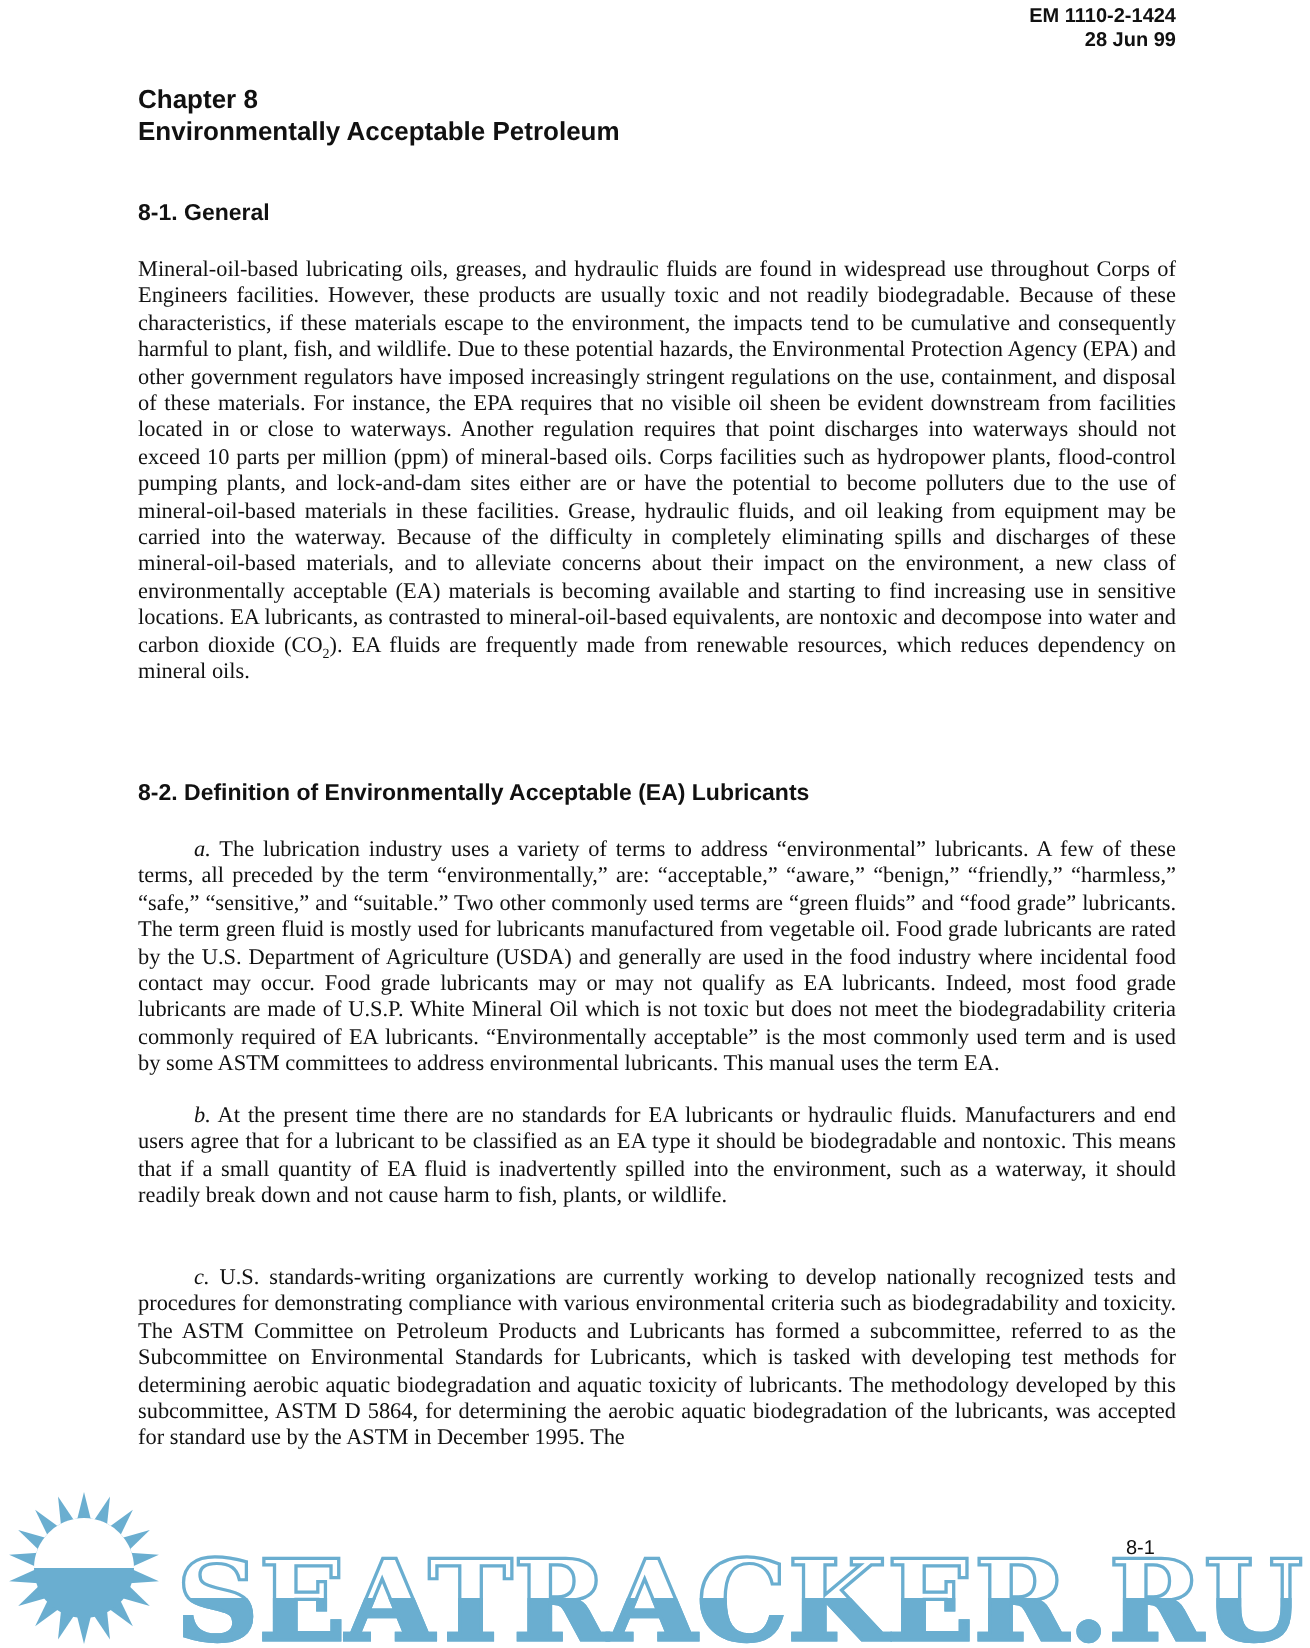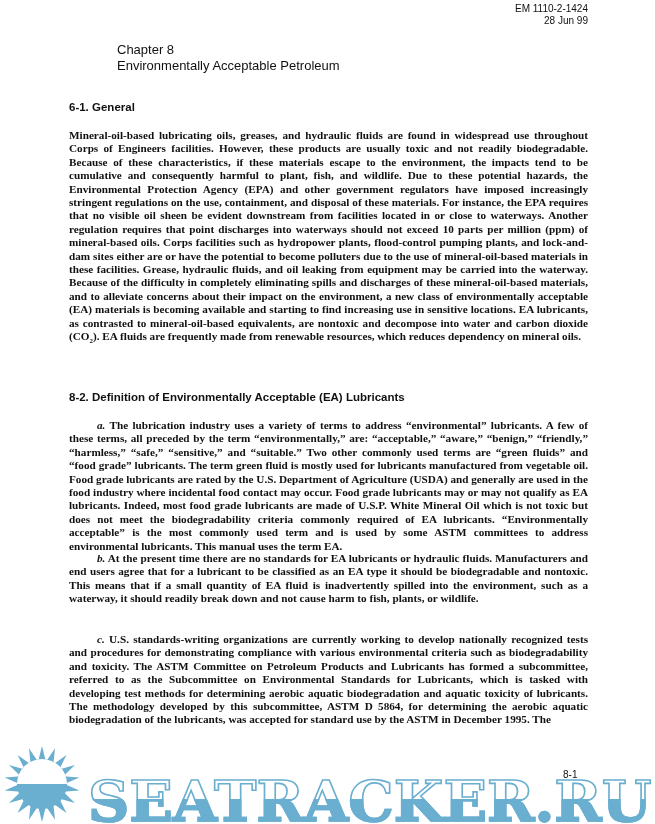--- a/index.html
+++ b/index.html
@@ -4,37 +4,37 @@
   <style>
     html, body { margin: 0; padding: 0; }
     body {
       width: 655px; height: 824px; overflow: hidden;
       background: #ffffff; position: relative;
       font-family: "Liberation Serif", serif; color: #111;
     }
     .page { position: absolute; left: 0; top: 0; width: 655px; height: 824px; }
     .hdr {
       position: absolute; right: 67px; top: 3px; text-align: right;
-      font-family: "Liberation Sans", sans-serif; font-weight: normal;
+      font-family: "Liberation Sans", sans-serif; font-weight: bold;
       font-size: 10px; line-height: 12px; color: #111;
     }
     .chapter {
       position: absolute; left: 69px; top: 42px;
-      font-family: "Liberation Sans", sans-serif; font-weight: normal;
-      font-size: 13px; line-height: 16px; color: #111; margin-left: 48px;
+      font-family: "Liberation Sans", sans-serif; font-weight: bold;
+      font-size: 13px; line-height: 16px; color: #111;
     }
     .h2 {
       position: absolute; left: 69px;
       font-family: "Liberation Sans", sans-serif; font-weight: bold;
       font-size: 11.5px; line-height: 14px; color: #111;
     }
     .para {
       position: absolute; left: 69px; width: 519px;
       font-size: 11.2px; line-height: 13.4px; text-align: justify;
-      color: #111; margin: 0; font-weight: bold;
+      color: #111; margin: 0;
     }
     .para .lbl { font-style: italic; }
     .indent { text-indent: 28px; }
     sub { font-size: 7px; line-height: 0; }
     .pnum {
       position: absolute; left: 563px; top: 769px;
       font-family: "Liberation Sans", sans-serif; font-weight: normal;
       font-size: 10px; color: #111; z-index: 3;
     }
     .wm {
@@ -61,21 +61,21 @@
   <div class="hdr">
     <div>EM 1110-2-1424</div>
     <div>28 Jun 99</div>
   </div>
 
   <div class="chapter">
     <div>Chapter 8</div>
     <div>Environmentally Acceptable Petroleum</div>
   </div>
 
-  <div class="h2" style="top:100px;">6-1.  General</div>
+  <div class="h2" style="top:100px;">8-1.  General</div>
 
   <p class="para" style="top:129px;"><span>Mineral-oil-based lubricating oils, greases, and hydraulic fluids are found in widespread use throughout Corps of Engineers facilities.  However, these products are usually toxic and not readily biodegradable.  Because of these characteristics, if these materials escape to the environment, the impacts  tend to be cumulative and consequently harmful to plant, fish, and wildlife.  Due to these potential hazards, the Environmental Protection Agency (EPA) and other government regulators have imposed increasingly stringent regulations on the use, containment, and disposal of these materials.  For instance, the EPA requires that no visible oil sheen be evident downstream from facilities located in or close to waterways.  Another regulation requires that point discharges into waterways should not exceed 10 parts per million (ppm) of mineral-based oils.  Corps facilities such as hydropower plants, flood-control pumping plants, and lock-and-dam sites either are or have the potential to become polluters due to the use of mineral-oil-based materials in these facilities.  Grease, hydraulic fluids, and oil leaking from equipment may be carried into the waterway.  Because of the difficulty in completely eliminating spills and discharges of these mineral-oil-based materials, and to alleviate concerns about their impact on the environment, a new class of environmentally acceptable (EA) materials is becoming available and starting to find increasing use in sensitive locations.  EA lubricants, as contrasted to mineral-oil-based equivalents, are nontoxic and decompose into water and carbon dioxide (CO</span><sub>2</sub><span>).  EA fluids are frequently made from renewable resources, which reduces dependency on mineral oils.</span></p>
 
   <div class="h2" style="top:390px;text-align:center;">8-2.  Definition of Environmentally Acceptable (EA) Lubricants</div>
 
   <p class="para indent" style="top:419px;"><span class="lbl">a.</span><span>  The lubrication industry uses a variety of terms to address “environmental” lubricants.  A few of these terms, all preceded by the term “environmentally,” are: “acceptable,” “aware,” “benign,” “friendly,” “harmless,” “safe,” “sensitive,” and “suitable.”  Two other commonly used terms are “green fluids” and “food grade” lubricants.  The term green fluid is mostly used for lubricants manufactured from vegetable oil.  Food grade lubricants are rated by the U.S. Department of Agriculture (USDA) and generally are used in the food industry where incidental food contact may occur.  Food grade lubricants may or may not qualify as EA lubricants.  Indeed, most food grade lubricants are made of U.S.P. White Mineral Oil which is not toxic but does not meet the biodegradability criteria commonly required of EA lubricants.  “Environmentally acceptable” is the most commonly used term and is used by some ASTM committees to address environmental lubricants.  This manual uses the term EA.</span></p>
 
   <p class="para indent" style="top:552px;"><span class="lbl">b.</span><span>  At the present time there are no standards for EA lubricants or hydraulic fluids.  Manufacturers and end users agree that for a lubricant to be classified as an EA type it should be biodegradable and nontoxic.  This means that if a small quantity of EA fluid is inadvertently spilled into the environment, such as a waterway, it should readily break down and not cause harm to fish, plants, or wildlife.</span></p>
 
   <p class="para indent" style="top:633px;"><span class="lbl">c.</span><span>  U.S. standards-writing organizations are currently working to develop nationally recognized tests and procedures for demonstrating compliance with various environmental criteria such as biodegradability and toxicity.  The ASTM Committee on Petroleum Products and Lubricants has formed a subcommittee, referred to as the Subcommittee on Environmental Standards for Lubricants, which is tasked with developing test methods for determining aerobic aquatic biodegradation and aquatic toxicity of lubricants.  The methodology developed by this subcommittee, ASTM D 5864, for determining the aerobic aquatic biodegradation of the lubricants, was accepted for standard use by the ASTM in December 1995.  The</span></p>

